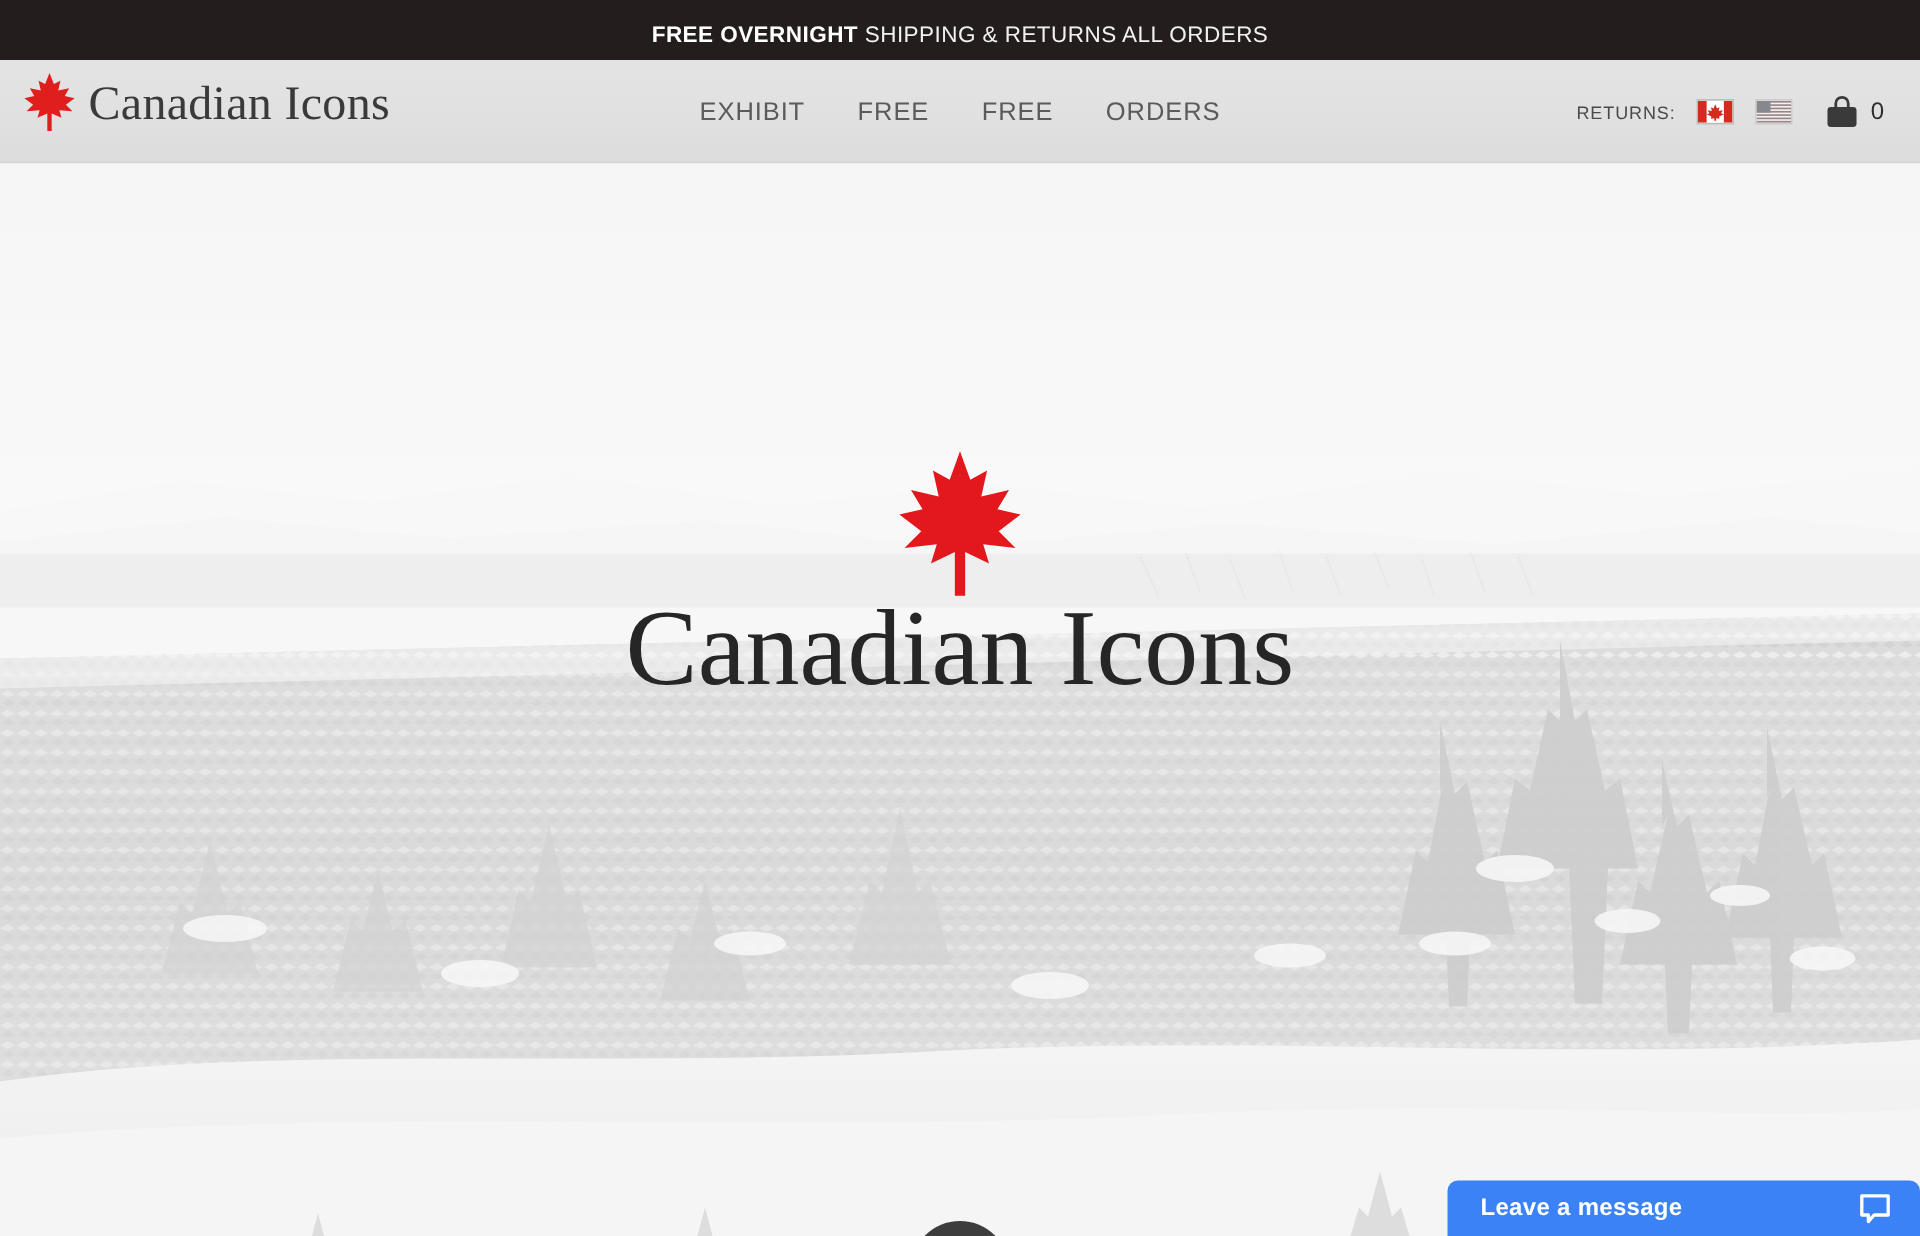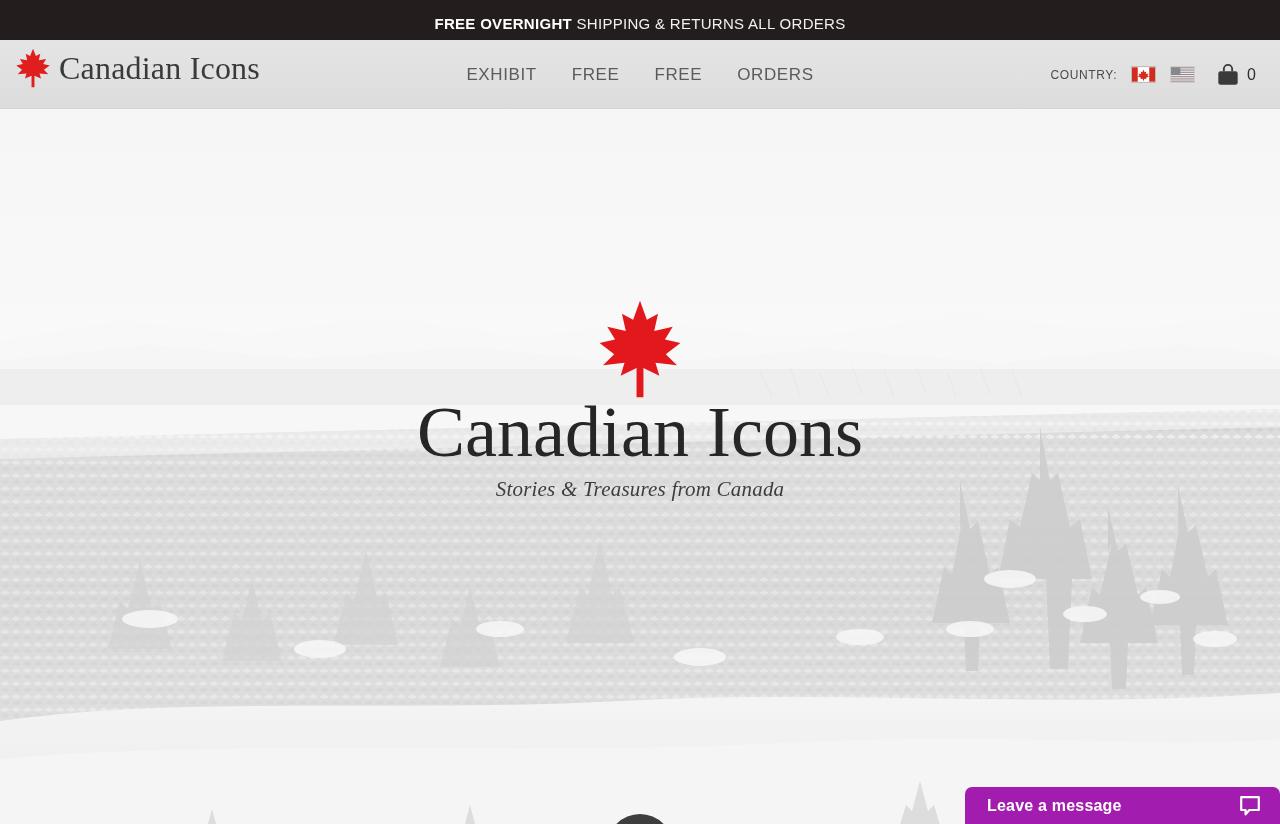--- a/index.html
+++ b/index.html
@@ -96,21 +96,21 @@
   .scroll-btn{
     position:absolute; left:50%; transform:translateX(-50%);
     bottom:-56px; width:66px; height:66px; border-radius:50%;
     background:#3d3d3d; cursor:pointer;
     display:flex; align-items:center; justify-content:center;
   }
 
   
   .chat-widget{
     position:absolute; right:0; bottom:0; width:315px; height:37px;
-    background:#a21caf; border-top-left-radius:7px; border-top-right-radius:7px;
+    background:#3b82f6; border-top-left-radius:7px; border-top-right-radius:7px;
     display:flex; align-items:center; justify-content:space-between;
     padding:0 18px 0 22px; cursor:pointer;
   }
   .chat-label{
     font-size:16px; font-weight:bold; color:#ffffff; letter-spacing:.2px;
     white-space:nowrap;
   }
   .chat-icon{ width:24px; height:24px; display:block; }
 </style>
 </head>
@@ -134,21 +134,21 @@
   <nav class="main-nav">
     <div class="nav-list">
       <a class="nav-item" href="#">EXHIBIT</a>
       <a class="nav-item" href="#">FREE</a>
       <a class="nav-item" href="#">FREE</a>
       <a class="nav-item" href="#">ORDERS</a>
     </div>
   </nav>
 
   <div class="header-right">
-    <span class="country-label">COUNTRY:</span>
+    <span class="country-label">RETURNS:</span>
 
     <svg class="flag" viewBox="0 0 32 20">
       <rect x="0" y="0" width="32" height="20" fill="#ffffff"></rect>
       <rect x="0" y="0" width="8" height="20" fill="#d52b1e"></rect>
       <rect x="24" y="0" width="8" height="20" fill="#d52b1e"></rect>
       <path fill="#d52b1e" d="M16 3 L17.6 7 L20 5.8 L19.2 9.4 L23 8.6 L21.4 11.4 L24 12.4 L19.6 14.4 L20 16.6 L16.8 16 L16.8 18.4 L15.2 18.4 L15.2 16 L12 16.6 L12.4 14.4 L8 12.4 L10.6 11.4 L9 8.6 L12.8 9.4 L12 5.8 L14.4 7 Z"></path>
     </svg>
 
     <svg class="flag inactive" viewBox="0 0 32 20">
       <rect x="0" y="0" width="32" height="20" fill="#ffffff"></rect>
@@ -269,21 +269,20 @@
 
     <rect x="0" y="0" width="1280" height="715" fill="#ffffff" opacity="0.30"></rect>
     <rect x="0" y="0" width="1280" height="260" fill="#ffffff" opacity="0.45"></rect>
   </svg>
 
   <div class="hero-logo">
     <svg class="hero-leaf" viewBox="0 0 100 116">
       <path fill="#e2181c" d="M50 2 L58 24 L71 17 L66.5 37 L88 32 L79 47 L97 51 L80 64 L93 77 L68 74 L72.5 89 L54 80 L54 114 L46 114 L46 80 L27.5 89 L32 74 L7 77 L20 64 L3 51 L21 47 L12 32 L33.5 37 L29 17 L42 24 Z"></path>
     </svg>
     <div class="hero-title">Canadian Icons</div>
-    <div class="hero-tagline">Stories &amp; Treasures from Canada</div>
   </div>
 
   <div class="scroll-btn">
     
   </div>
 </section>
 
 <div class="chat-widget">
   <span class="chat-label">Leave a message</span>
   <svg class="chat-icon" viewBox="0 0 24 24">

